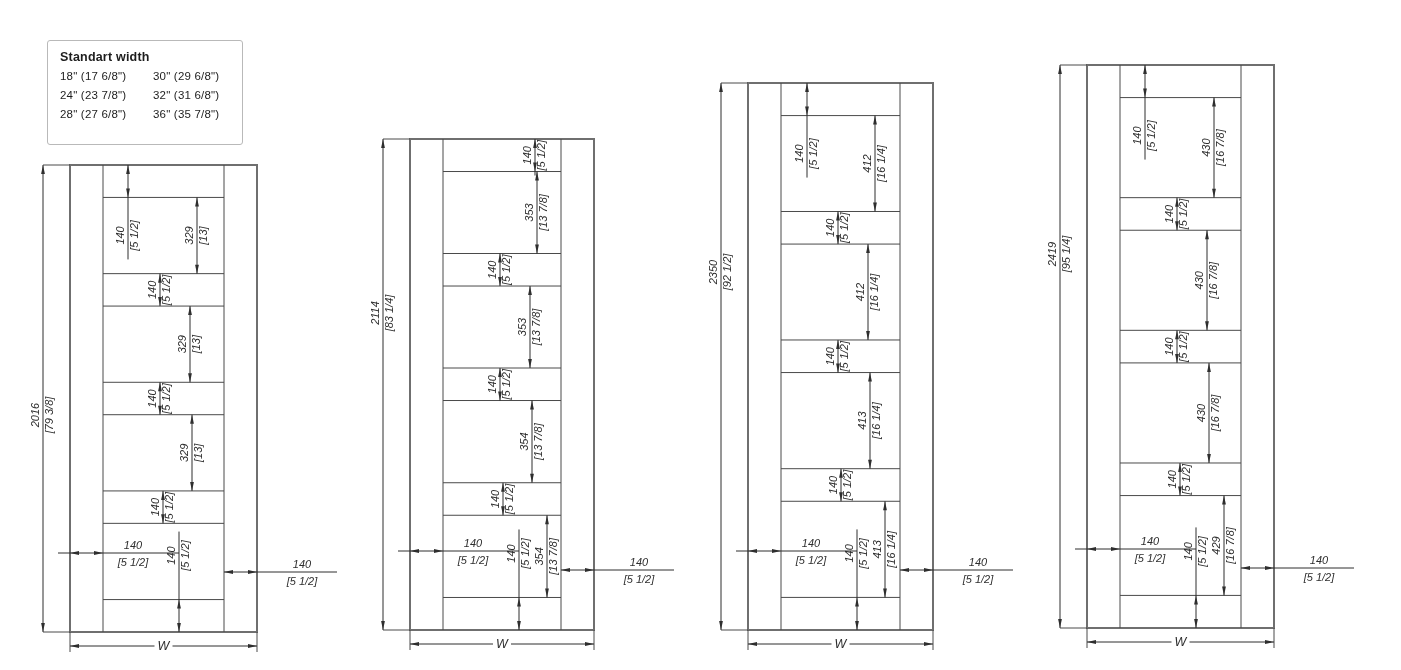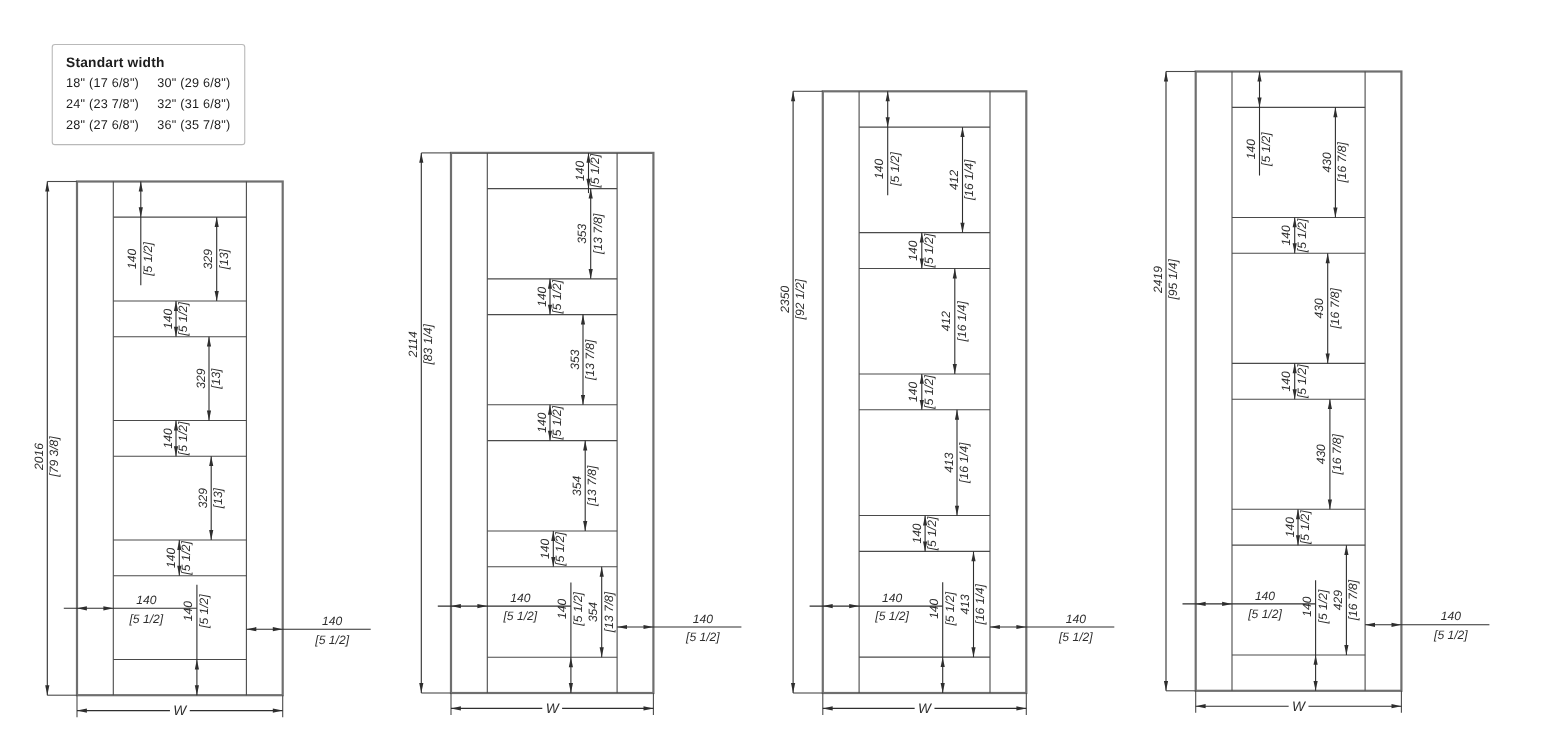--- a/index.html
+++ b/index.html
@@ -1,23 +1,23 @@
 <!DOCTYPE html>
 <html><head>
 <meta charset="utf-8">
 <style>
   html,body{margin:0;padding:0;background:#ffffff;}
   .stage{position:relative;width:1401px;height:670px;background:#fff;overflow:hidden;
          font-family:"Liberation Sans",sans-serif;}
   svg{position:absolute;left:0;top:0;}
   text.dim{font:italic 11px "Liberation Sans",sans-serif;fill:#2e2e2e;}
   text.wlab{font:italic 12.5px "Liberation Sans",sans-serif;fill:#2e2e2e;}
-  .legend{position:absolute;left:47px;top:40px;width:176px;box-sizing:border-box;
+  .legend{position:absolute;left:47px;top:40px;width:196px;box-sizing:border-box;
           border:1.5px solid #b9b9b9;border-radius:3px;background:#fff;
-          padding:9px 12px 11px 12px;z-index:2;}
+          padding:9px 12px 24px 12px;z-index:2;}
   .legend-title{font-weight:bold;font-size:12.5px;color:#1d1d1d;margin-bottom:6px;letter-spacing:.2px;}
   .legend-grid{display:grid;grid-template-columns:auto auto;column-gap:16px;row-gap:7px;
                font-size:11.5px;color:#1d1d1d;letter-spacing:.2px;}
 </style>
 </head>
 <body>
 
 <div class="stage">
   <svg id="drawing" width="1401" height="670" viewBox="0 0 1401 670">
       <g>

